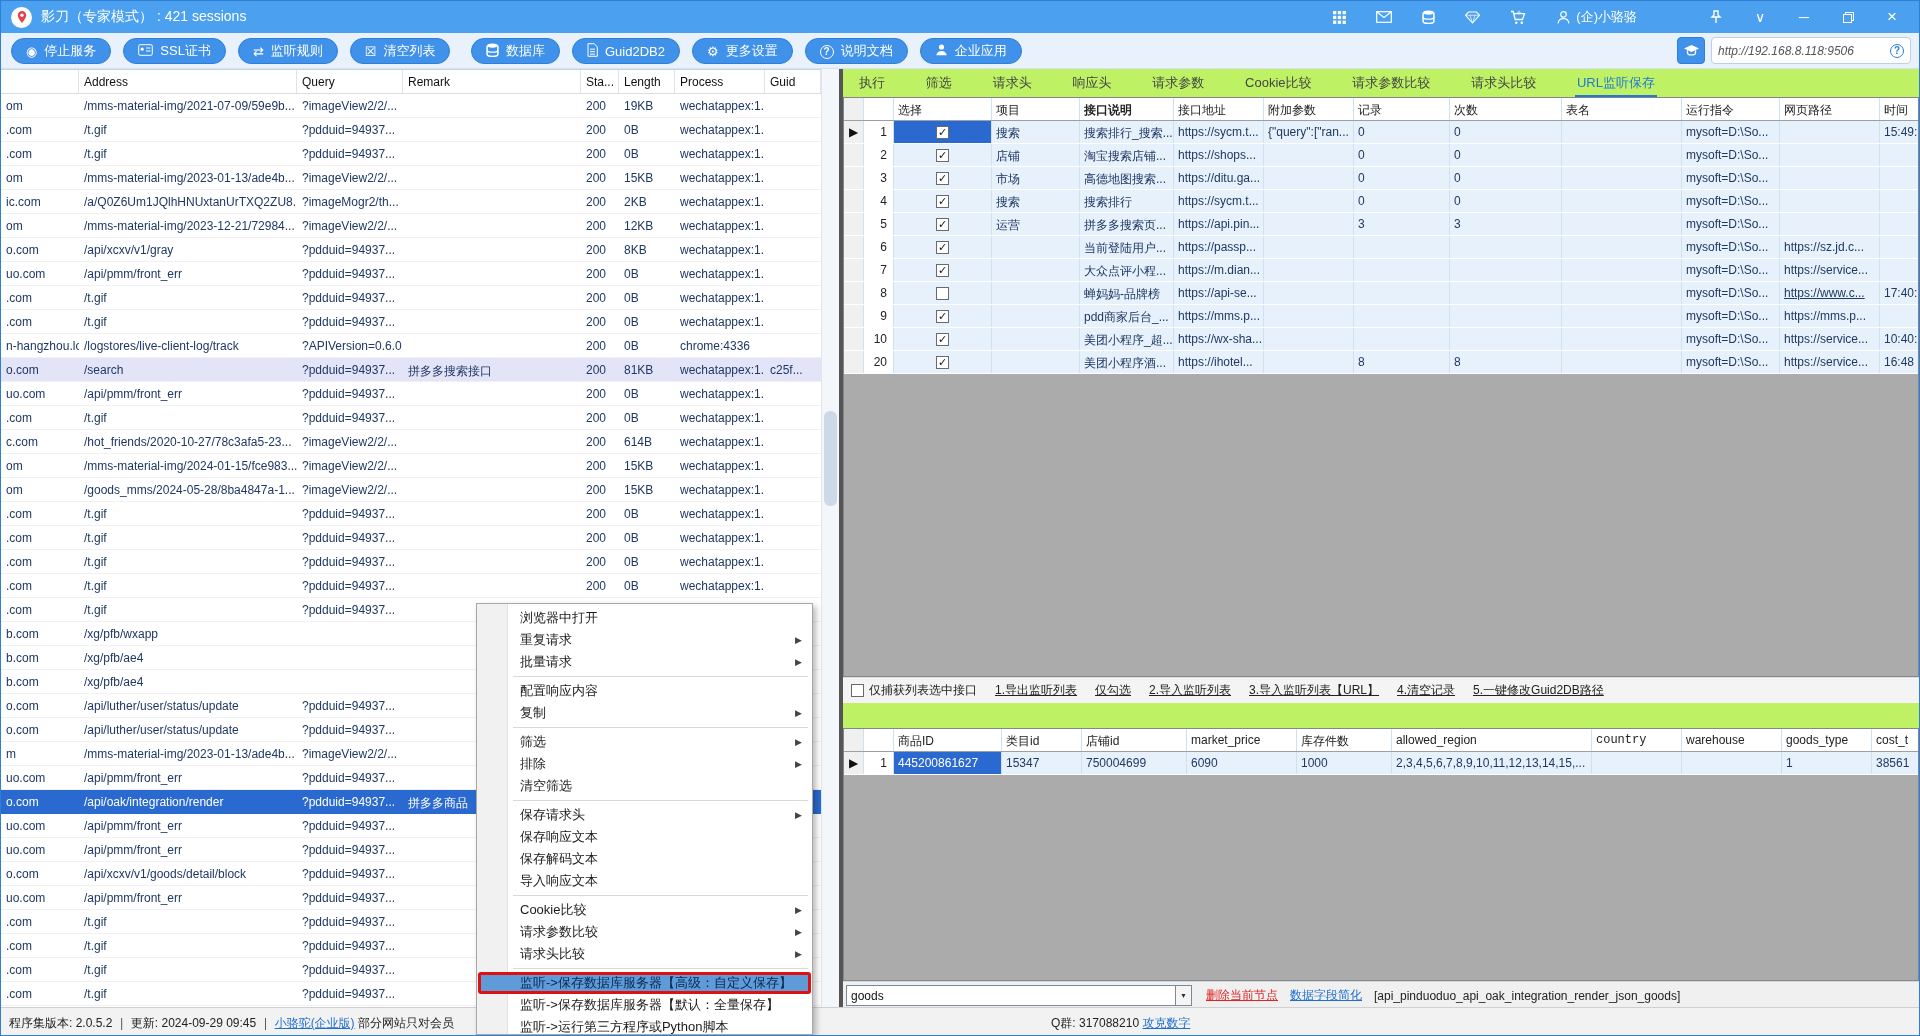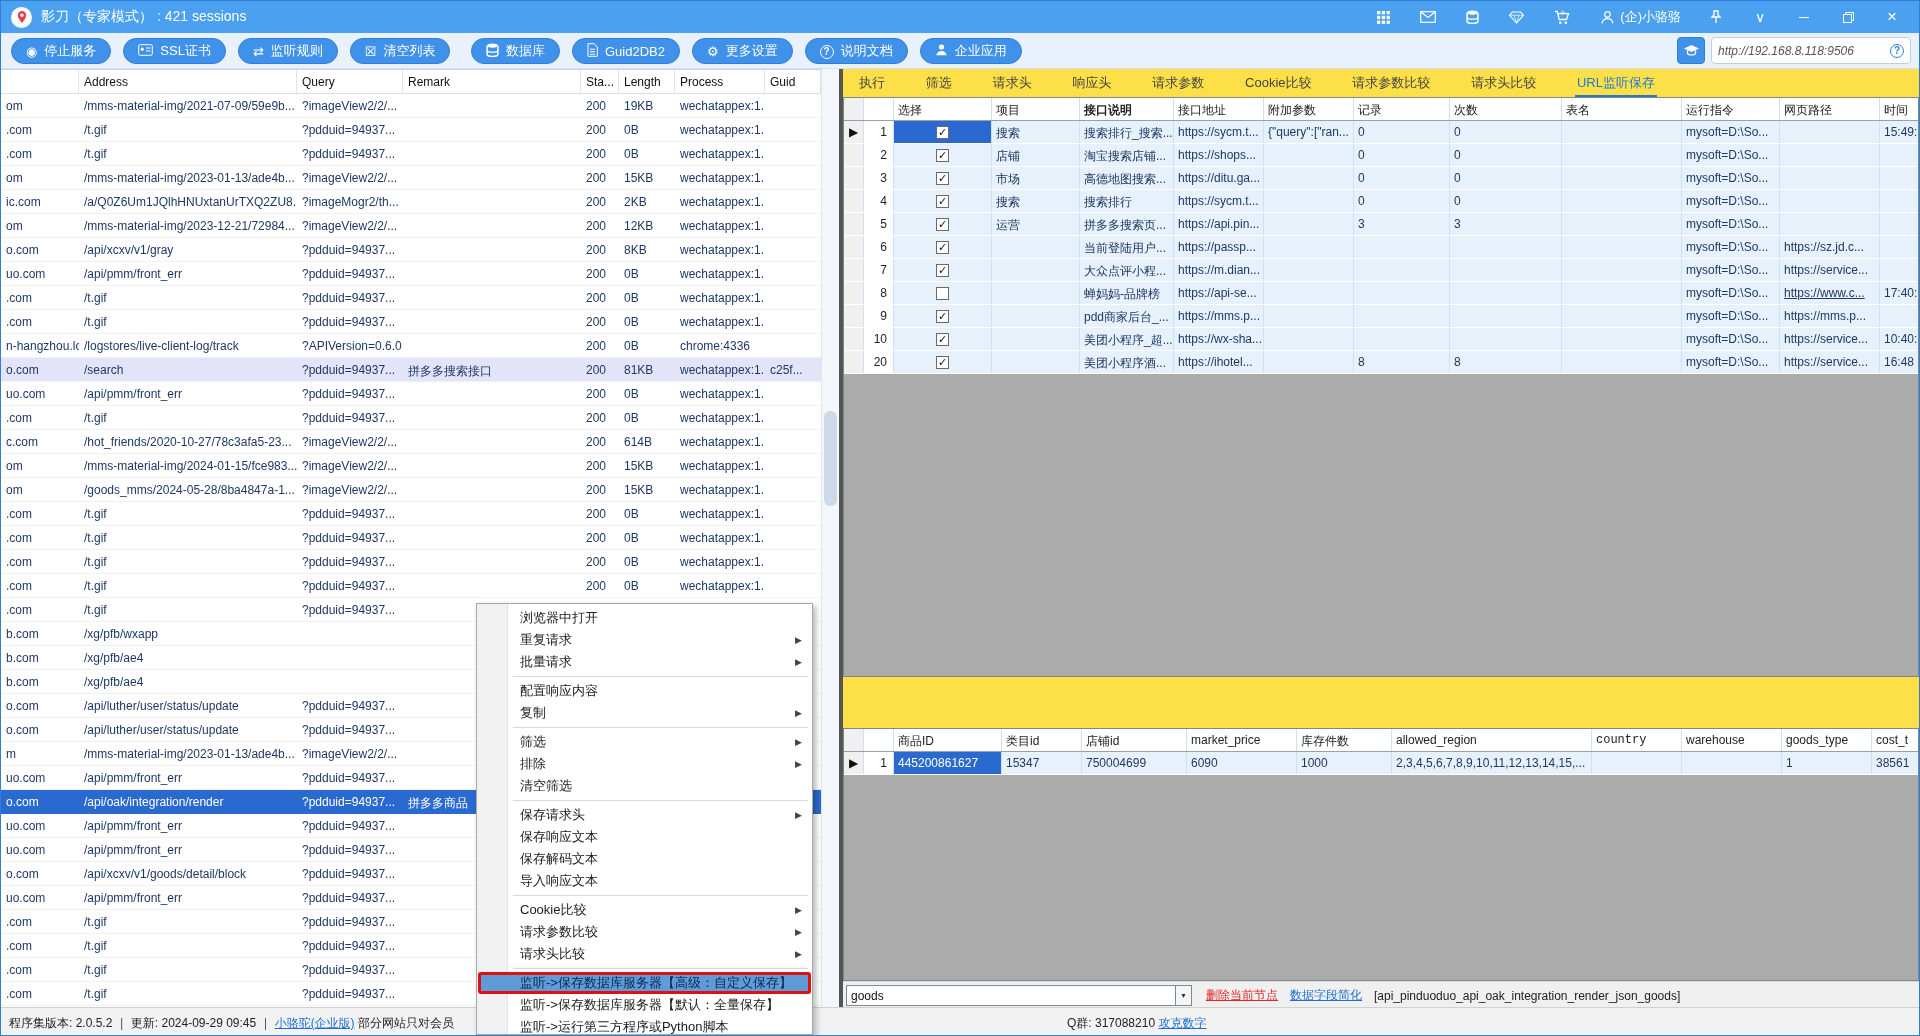--- a/index.html
+++ b/index.html
@@ -6,21 +6,21 @@
   body { margin: 0; background: #8a8a8a; font-family: "Liberation Sans", sans-serif; }
   .app { position: relative; width: 1920px; height: 1036px; background: #fff; overflow: hidden;
          border: 1px solid #2e7fd6; }
 
   
   .titlebar { position: absolute; left: 0; top: 0; width: 100%; height: 32px; background: #4ba1ef;
               display: flex; align-items: center; color: #fff; }
   .logo { width: 21px; height: 21px; background: #fff; border-radius: 50%; margin: 0 9px 0 10px;
           display: flex; align-items: center; justify-content: center; flex: none; }
   .apptitle { font-size: 14px; white-space: nowrap; }
-  .tb-status { margin-left: auto; margin-right: 20px; display: flex; align-items: center; gap: 30px; }
+  .tb-status { margin-left: auto; margin-right: 64px; display: flex; align-items: center; gap: 30px; }
   .tb-status .ticon { display: flex; align-items: center; }
   .userchip { display: flex; align-items: center; gap: 5px; font-size: 13px; }
   .winctl { display: flex; align-items: center; gap: 14px; margin-right: 12px; }
   .winbtn { width: 30px; height: 24px; display: flex; align-items: center; justify-content: center;
             font-size: 14px; color: #fff; }
 
   
   .toolbar { position: absolute; left: 0; top: 32px; width: 100%; height: 36px; background: #e9f2fc;
              border-bottom: 1px solid #d3e2f2; }
   .pillrow { position: absolute; top: 5px; display: flex; gap: 12px; }
@@ -50,21 +50,21 @@
   .lrow.hl { background: #e4e4f8; }
   .lrow.sel { background: #2a6ad0; color: #fff; border-bottom-color: #2a6ad0; }
 
   .lscroll { position: absolute; left: 820px; top: 68px; width: 18px; bottom: 28px;
              background: #f3f7fb; border-left: 1px solid #dfe6ee; }
   .lthumb { position: absolute; left: 2px; width: 13px; top: 342px; height: 95px; background: #cdd9e7;
             border-radius: 6px; }
   .splitter { position: absolute; left: 838px; top: 68px; width: 4px; bottom: 28px; background: #555; }
 
   
-  .rpanel { position: absolute; left: 842px; top: 68px; right: 0; bottom: 28px; background: #fde047; }
+  .rpanel { position: absolute; left: 842px; top: 68px; right: 0; bottom: 28px; background: #bef264; }
   .tabsrow { display: flex; justify-content: space-between; font-size: 13px; color: #444; }
   .rt-tabs { position: absolute; left: 14px; top: 0; width: 800px; height: 28px; align-items: center; }
   .tab { padding: 5px 2px 3px; white-space: nowrap; cursor: pointer; border-bottom: 2px solid transparent; }
   .tab.sel { color: #2478d4; border-bottom-color: #2478d4; }
 
   .grid { position: absolute; left: 0; right: 0; background: #ababab; border: 1px solid #82878f; }
   .rt-grid { top: 28px; height: 580px; }
   .gh { display: flex; height: 23px; background: #fff; border-bottom: 1px solid #9aa0a8; }
   .gh .c { border-right: 1px solid #cfe0ef; padding: 4px 4px 0; font-size: 12px; color: #222;
            white-space: nowrap; overflow: hidden; flex: none; }
@@ -96,21 +96,21 @@
            display: flex; align-items: center; justify-content: center; font-size: 7px; color: #333;
            cursor: pointer; }
   .redlnk { color: #e02424; text-decoration: underline; margin-left: 14px; cursor: pointer; }
   .bluelnk { color: #1e6fd0; text-decoration: underline; margin-left: 12px; cursor: pointer; }
   .refname { color: #222; margin-left: 12px; white-space: nowrap; }
 
   
   .statusbar { position: absolute; left: 0; bottom: 0; width: 100%; height: 28px; background: #f2f2f2;
                border-top: 1px solid #d0d0d0; font-size: 12px; color: #222; }
   .sb-left { position: absolute; left: 8px; top: 7px; white-space: nowrap; }
-  .sb-right { position: absolute; left: 1050px; top: 7px; white-space: nowrap; margin-left: 16px; }
+  .sb-right { position: absolute; left: 1050px; top: 7px; white-space: nowrap; }
   .sb-link { color: #1e6fd0; text-decoration: underline; cursor: pointer; }
 
   
   .menu { position: absolute; left: 475px; top: 602px; width: 337px; bottom: 0; z-index: 50;
           background: linear-gradient(90deg, #f1f1f1 0px, #f1f1f1 30px, #e3e3e3 30px, #e3e3e3 31px, #fff 31px);
           border: 1px solid #a8a8a8; box-shadow: 3px 3px 6px rgba(0,0,0,.28); padding: 3px 1px;
           overflow: hidden; }
   .mi { position: relative; height: 22px; line-height: 22px; padding-left: 42px; font-size: 13px;
         color: #1a1a1a; white-space: nowrap; overflow: hidden; cursor: pointer; }
   .mi .arr { position: absolute; right: 9px; top: 0; font-size: 9px; color: #444; }
@@ -880,20 +880,34 @@
             <div class="c" style="width: 96px;">8</div>
             <div class="c" style="width: 112px;">8</div>
             <div class="c" style="width: 120px;"></div>
             <div class="c" style="width: 98px;">mysoft=D:\So...</div>
             <div class="c" style="width: 100px;">https://service...</div>
             <div class="c" style="width: 42px;">16:48</div>
           </div>
         </div>
     </div>
 
+    <div class="rt-links">
+      <span class="ckwrap">
+        <span class="cb"></span>
+        <span>仅捕获列表选中接口</span>
+      </span>
+      <span id="rt-links" style="display: inline-flex; gap: 18px;">
+          <span class="lnk">1.导出监听列表</span>
+          <span class="lnk">仅勾选</span>
+          <span class="lnk">2.导入监听列表</span>
+          <span class="lnk">3.导入监听列表【URL】</span>
+          <span class="lnk">4.清空记录</span>
+          <span class="lnk">5.一键修改Guid2DB路径</span>
+        </span>
+    </div>
 
 
     <div class="grid rb-grid">
       <div class="gh" id="rb-head">
           <div class="c selcol" style="width: 20px;"></div>
           <div class="c" style="width: 30px;"></div>
           <div class="c" style="width: 108px;">商品ID</div>
           <div class="c" style="width: 80px;">类目id</div>
           <div class="c" style="width: 105px;">店铺id</div>
           <div class="c" style="width: 110px;">market_price</div>

